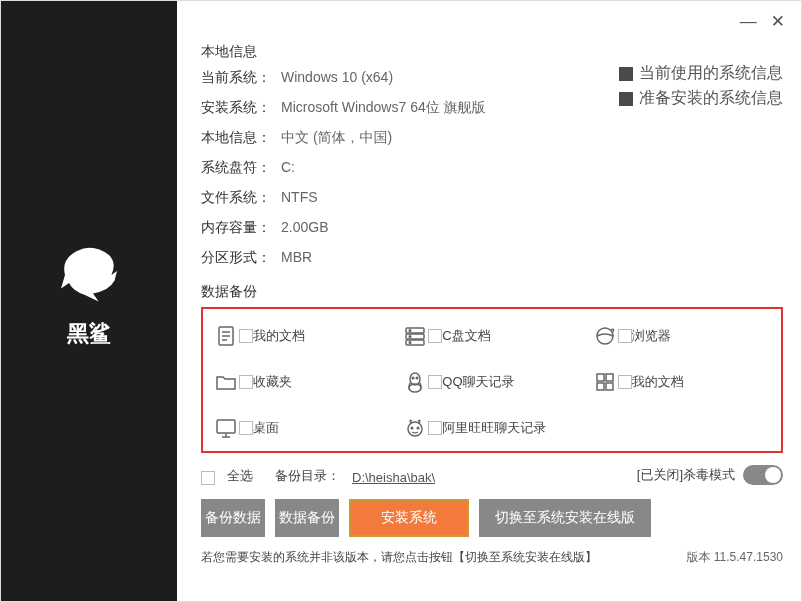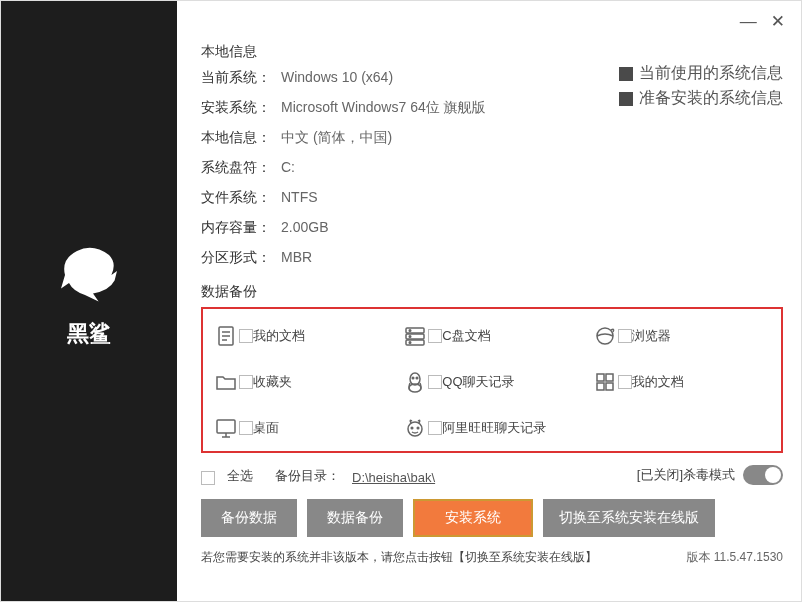--- a/index.html
+++ b/index.html
@@ -22,21 +22,21 @@
 .backup-grid { display: grid; grid-template-columns: 1fr 1fr 1fr; row-gap: 20px; column-gap: 10px; }
 .backup-item { display: flex; align-items: center; font-size: 13px; color: #444; }
 .backup-icon { width: 26px; height: 26px; display: flex; align-items: center; justify-content: center; color: #555; }
 .checkbox { width: 14px; height: 14px; border: 1px solid #bbb; background: #fff; flex-shrink: 0; }
 .options-row { display: flex; align-items: flex-end; gap: 12px; margin-top: 12px; font-size: 13px; color: #444; }
 .options-row .path { text-decoration: underline; color: #555; }
 .toggle-wrap { margin-left: auto; display: flex; align-items: center; gap: 8px; }
 .toggle { width: 40px; height: 20px; background: #888; border-radius: 10px; position: relative; }
 .toggle::after { content: ''; position: absolute; width: 16px; height: 16px; background: #fff; border-radius: 50%; top: 2px; right: 2px; }
 .buttons-row { display: flex; gap: 10px; margin-top: 14px; }
-.btn { flex: 0 0 auto; padding: 10px 20px; font-size: 14px; border: none; cursor: pointer; background: #888; color: #fff; }
+.btn { flex: 0 0 auto; padding: 10px 4px; font-size: 14px; border: none; cursor: pointer; background: #888; color: #fff; }
 .btn-primary { background: #f27a3d; border: 2px solid #c93; padding: 8px 30px; }
 .btn-wide { padding: 10px 16px; }
 .footer { margin-top: 12px; font-size: 12px; color: #555; display: flex; justify-content: space-between; }
 .footer .hint { color: #444; }
 .footer .version { color: #666; }
 </style>
 </head>
 <body>
 
 <div class="container">

